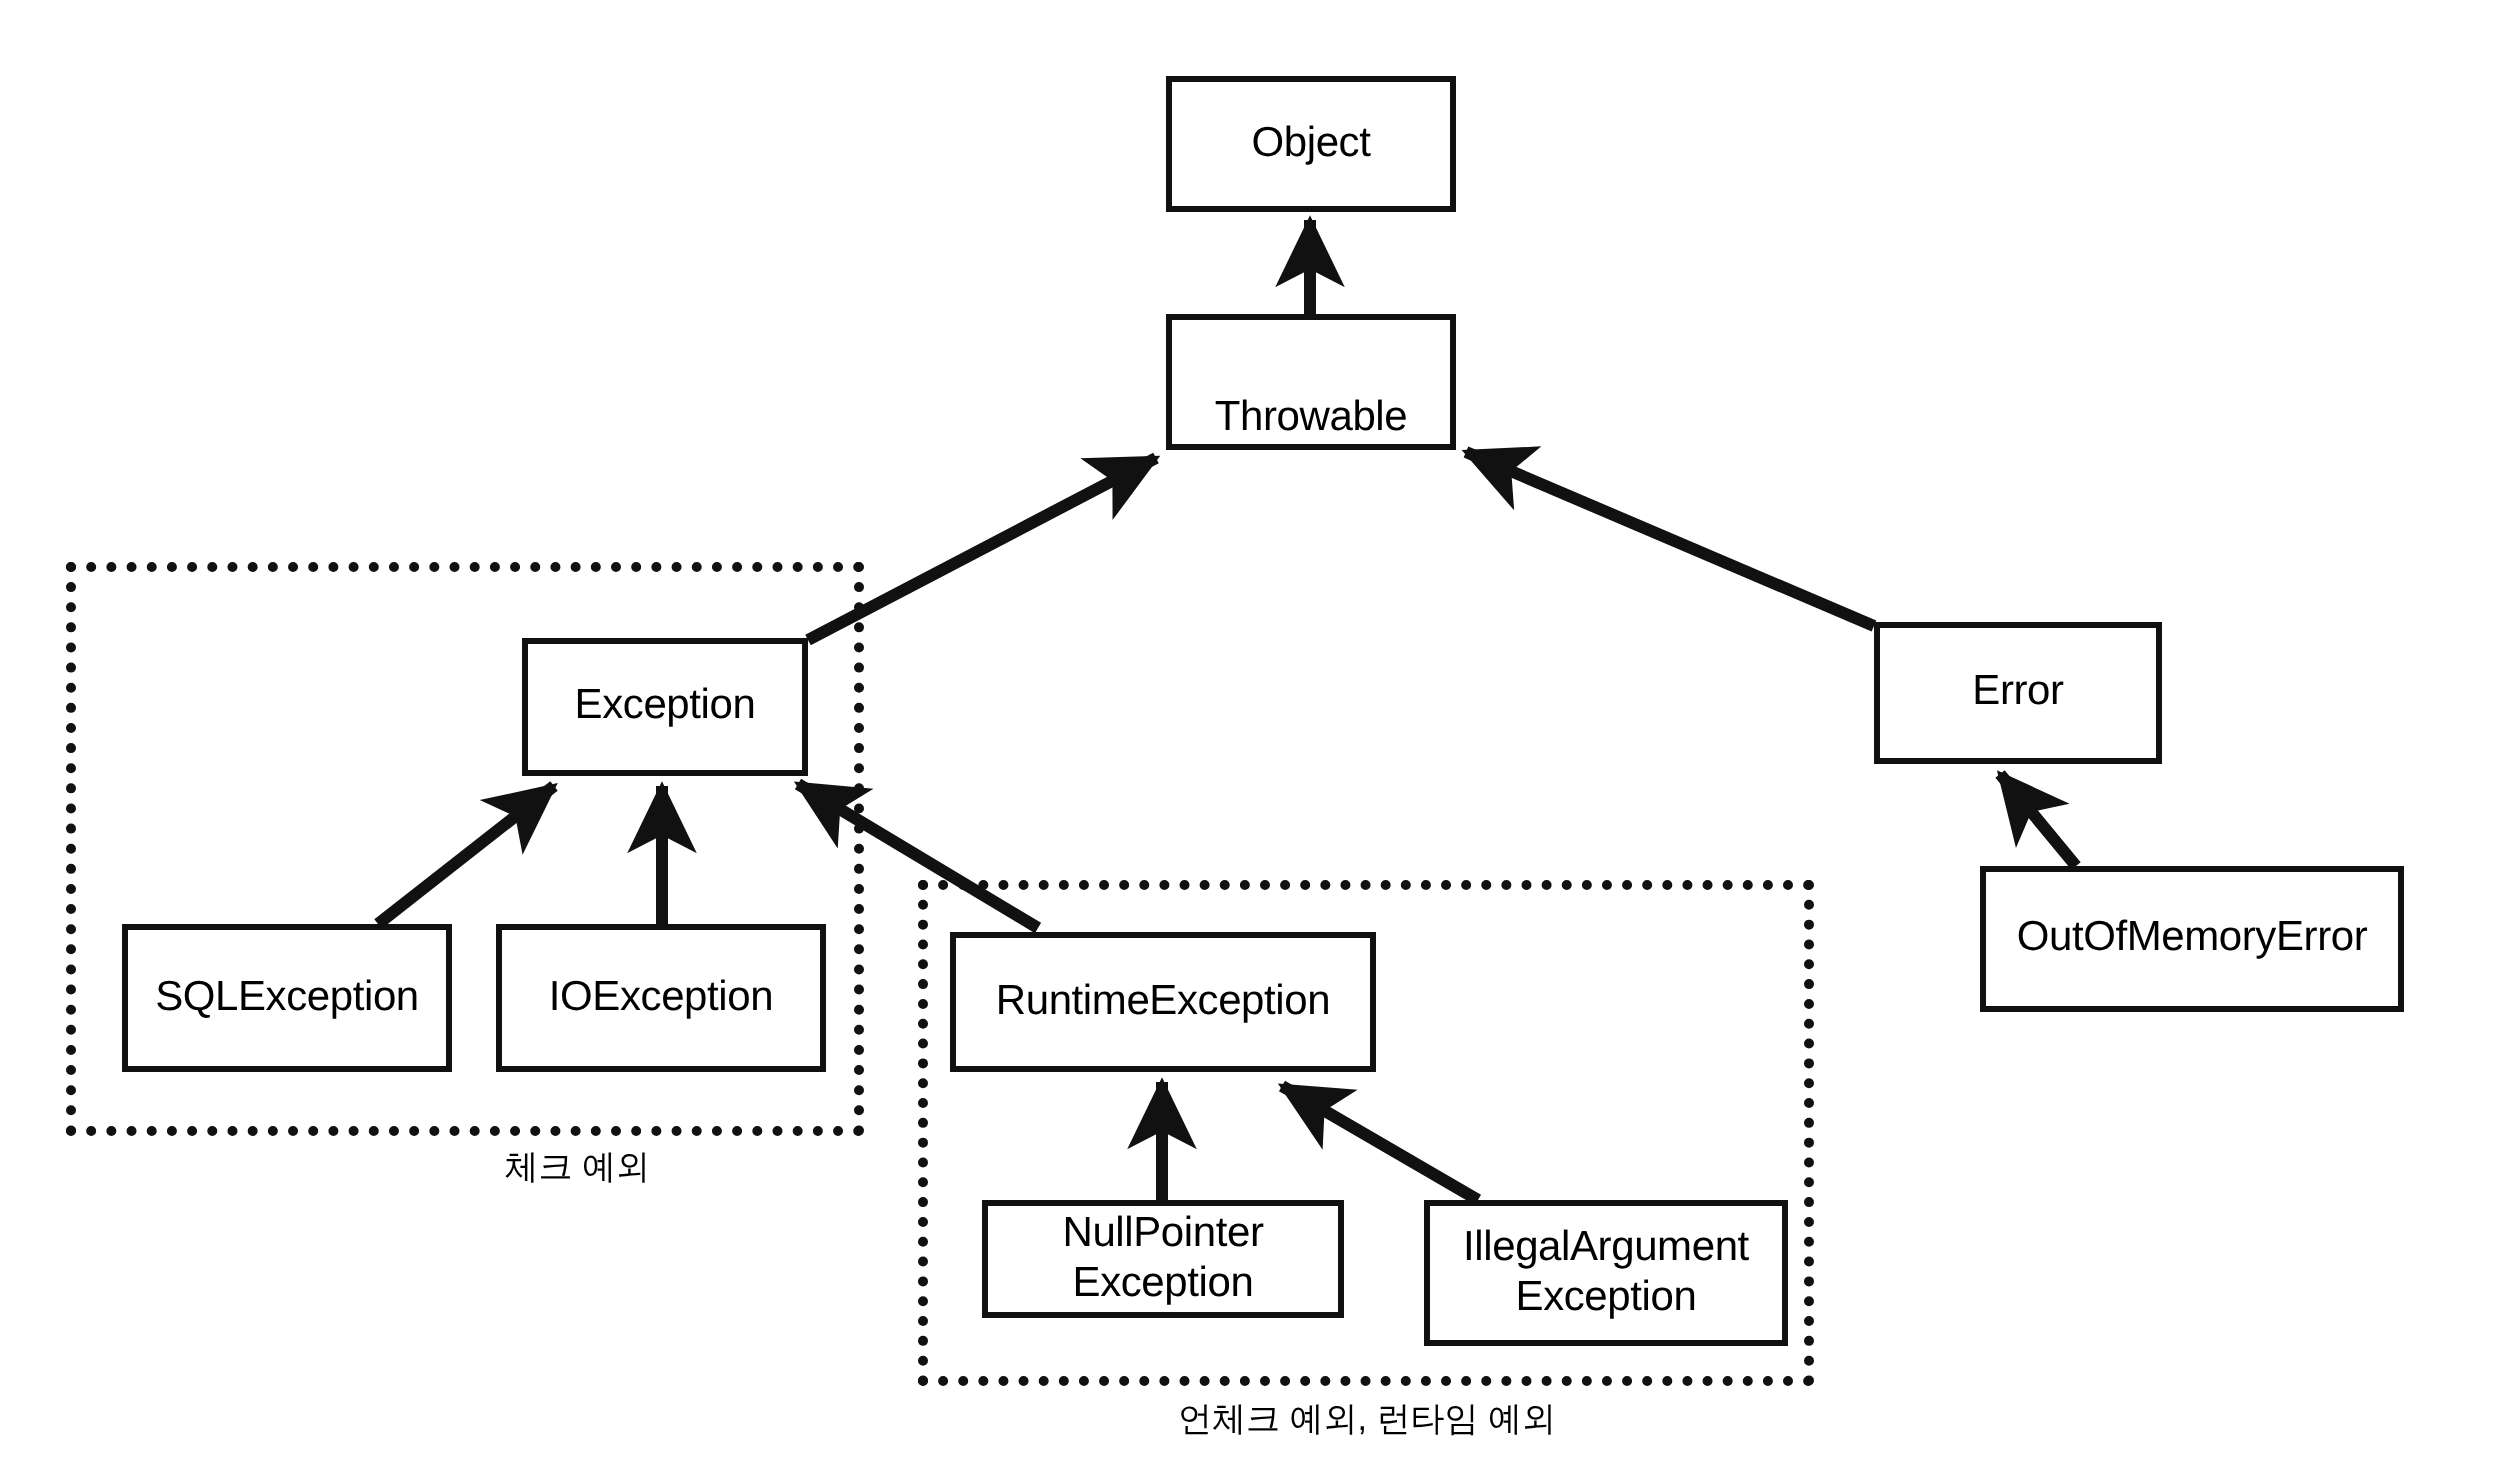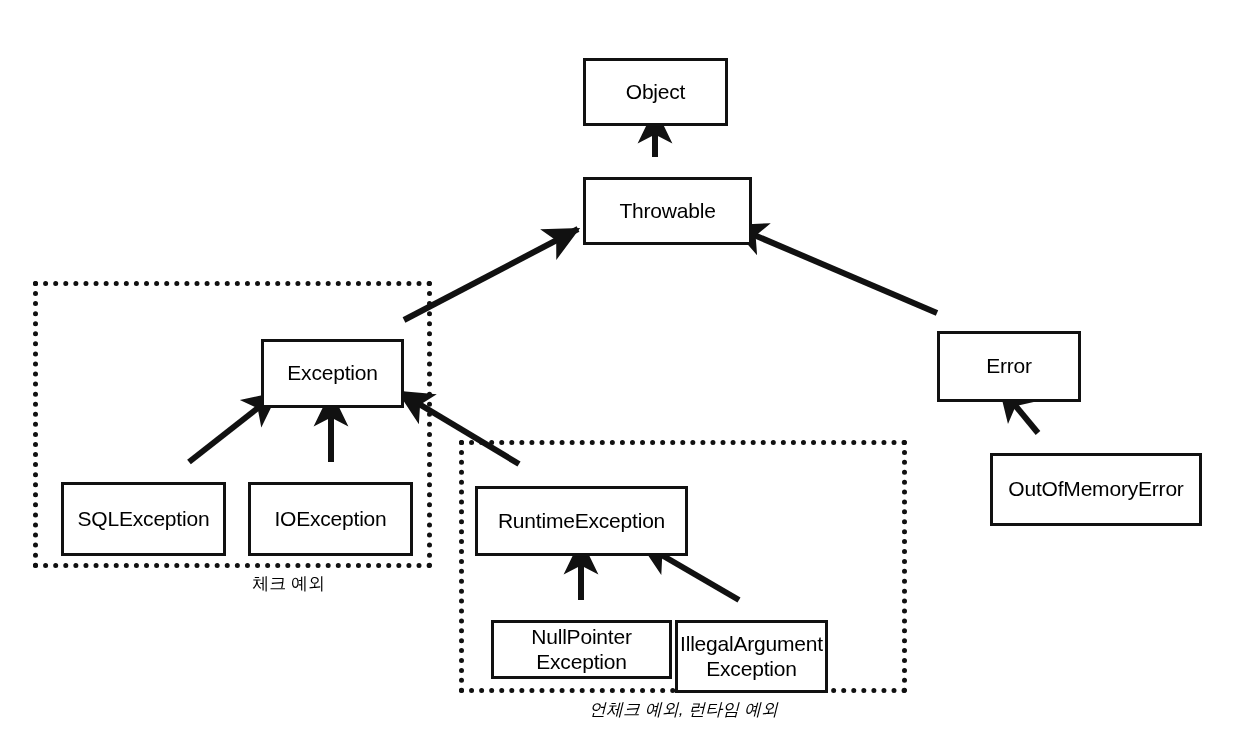--- a/index.html
+++ b/index.html
@@ -33,21 +33,20 @@
     display: flex;
     align-items: center;
     justify-content: center;
     text-align: center;
     color: #000000;
     font-size: 21px;
     font-weight: 400;
     line-height: 1.18;
     letter-spacing: -0.2px;
     z-index: 3;
-    margin-top: 20px;
   }
   .node .label {
     display: block;
     white-space: pre-line;
   }
   .group {
     position: absolute;
     box-sizing: border-box;
     border: 5px dotted #111111;
     background: transparent;
@@ -84,26 +83,26 @@
         <line x1="1038" y1="433" x2="1000" y2="387" marker-end="url(#arrowhead)"></line>
         <line x1="581" y1="600" x2="581" y2="541" marker-end="url(#arrowhead)"></line>
         <line x1="739" y1="600" x2="641" y2="543" marker-end="url(#arrowhead)"></line>
       </g>
   </svg>
 
   <div class="group" id="group-checked" style="left: 33px; top: 281px; width: 399px; height: 287px;"></div>
   <div class="group-label" id="group-checked-label" style="left: 140px; top: 572px; width: 185px; text-align: right;">체크 예외</div>
 
   <div class="group" id="group-unchecked" style="left: 459px; top: 440px; width: 448px; height: 253px;"></div>
-  <div class="group-label" id="group-unchecked-label" style="left: 560px; top: 698px; width: 247px; font-style: italic;">언체크 예외, 런타임 예외</div>
+  <div class="group-label" id="group-unchecked-label" style="left: 560px; top: 698px; width: 247px;">언체크 예외, 런타임 예외</div>
 
   <div class="node" id="node-object" style="left: 583px; top: 38px; width: 145px; height: 68px;">
     <span class="label">Object</span>
   </div>
-  <div class="node" id="node-throwable" style="left: 583px; top: 157px; width: 169px; height: 68px;">
+  <div class="node" id="node-throwable" style="left: 583px; top: 157px; width: 145px; height: 68px; align-items: flex-end;">
     <span class="label">Throwable</span>
   </div>
   <div class="node" id="node-exception" style="left: 261px; top: 319px; width: 143px; height: 69px;">
     <span class="label">Exception</span>
   </div>
   <div class="node" id="node-sql_exception" style="left: 61px; top: 462px; width: 165px; height: 74px;">
     <span class="label">SQLException</span>
   </div>
   <div class="node" id="node-error" style="left: 937px; top: 311px; width: 144px; height: 71px;">
     <span class="label">Error</span>
@@ -114,18 +113,18 @@
   <div class="node" id="node-io_exception" style="left: 248px; top: 462px; width: 165px; height: 74px;">
     <span class="label">IOException</span>
   </div>
   <div class="node" id="node-out_of_memory_error" style="left: 990px; top: 433px; width: 212px; height: 73px; text-align: center;">
     <span class="label">OutOfMemoryError</span>
   </div>
   <div class="node" id="node-null_pointer_exception" style="left: 491px; top: 600px; width: 181px; height: 59px;">
     <span class="label">NullPointer
 Exception</span>
   </div>
-  <div class="node" id="node-illegal_argument_exception" style="left: 675px; top: 600px; width: 153px; height: 73px;">
+  <div class="node" id="node-illegal_argument_exception" style="left: 712px; top: 600px; width: 182px; height: 73px;">
     <span class="label">IllegalArgument
 Exception</span>
   </div>
 
 </div>
 
 </body></html>

